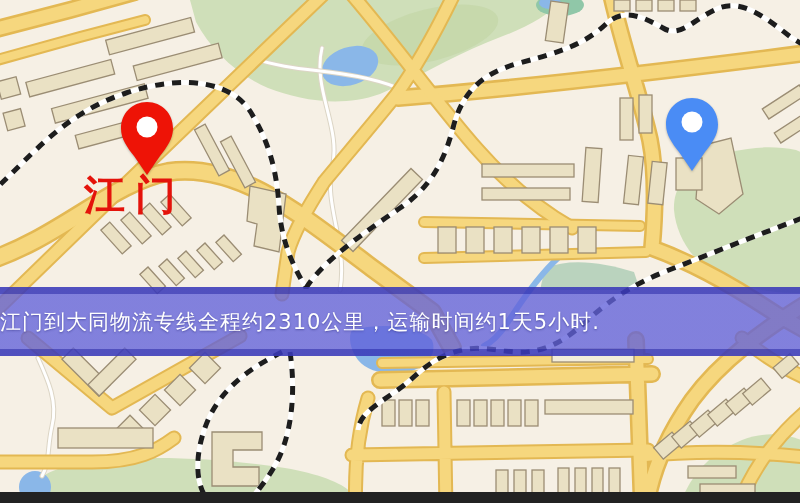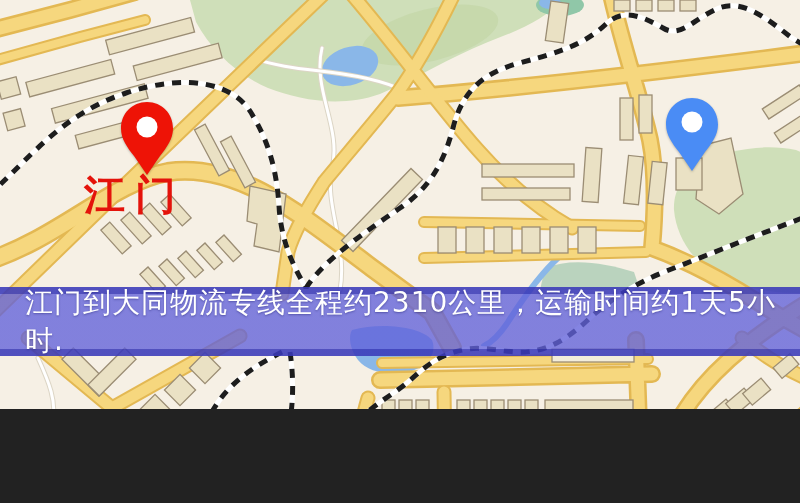--- a/index.html
+++ b/index.html
@@ -1,17 +1,17 @@
 <!DOCTYPE html>
 <html><head>
 <meta charset="utf-8">
 <style>
   html,body{margin:0;padding:0;background:#222;}
   .stage{
-    position:relative;width:800px;height:409px;overflow:hidden;
+    position:relative;width:800px;height:492px;overflow:hidden;
     font-family:"DejaVu Sans","Liberation Sans",sans-serif;
     background:#f6f0e5;
   }
   .stage svg.map{position:absolute;left:0;top:0;}
   
   .rc{fill:none;stroke:#e3b853;stroke-linecap:round;stroke-linejoin:round;}
   .rf{fill:none;stroke:#f6d77e;stroke-linecap:round;stroke-linejoin:round;}
   .w15c{stroke-width:20}.w15f{stroke-width:15}
   .w13c{stroke-width:18}.w13f{stroke-width:13}
   .w11c{stroke-width:15}.w11f{stroke-width:11}
@@ -37,22 +37,22 @@
   
   .banner{
     position:absolute;left:0;top:287px;width:800px;height:69px;
     background:linear-gradient(180deg,
       rgba(58,58,185,0.88) 0%,rgba(58,58,185,0.88) 10%,
       rgba(97,97,218,0.78) 10%,rgba(97,97,218,0.78) 90%,
       rgba(58,58,185,0.88) 90%,rgba(58,58,185,0.88) 100%);
     display:flex;align-items:center;
   }
   .banner span{
-    color:#ffffff;font-size:28px;letter-spacing:1px;
-    padding-left:25px;text-shadow:0 1px 2px rgba(40,40,120,.5);
+    color:#ffffff;font-size:21px;letter-spacing:1px;
+    text-shadow:0 1px 2px rgba(40,40,120,.5);
   }
 </style>
 </head>
 <body>
 
 <div class="stage">
 
   <svg class="map" width="800" height="503" viewBox="0 0 800 503">
     <defs>
       <path id="P15" d="M -15,262 C 60,238 112,182 168,172 C 238,162 300,214 372,268 L 432,312 L 452,348"></path>

